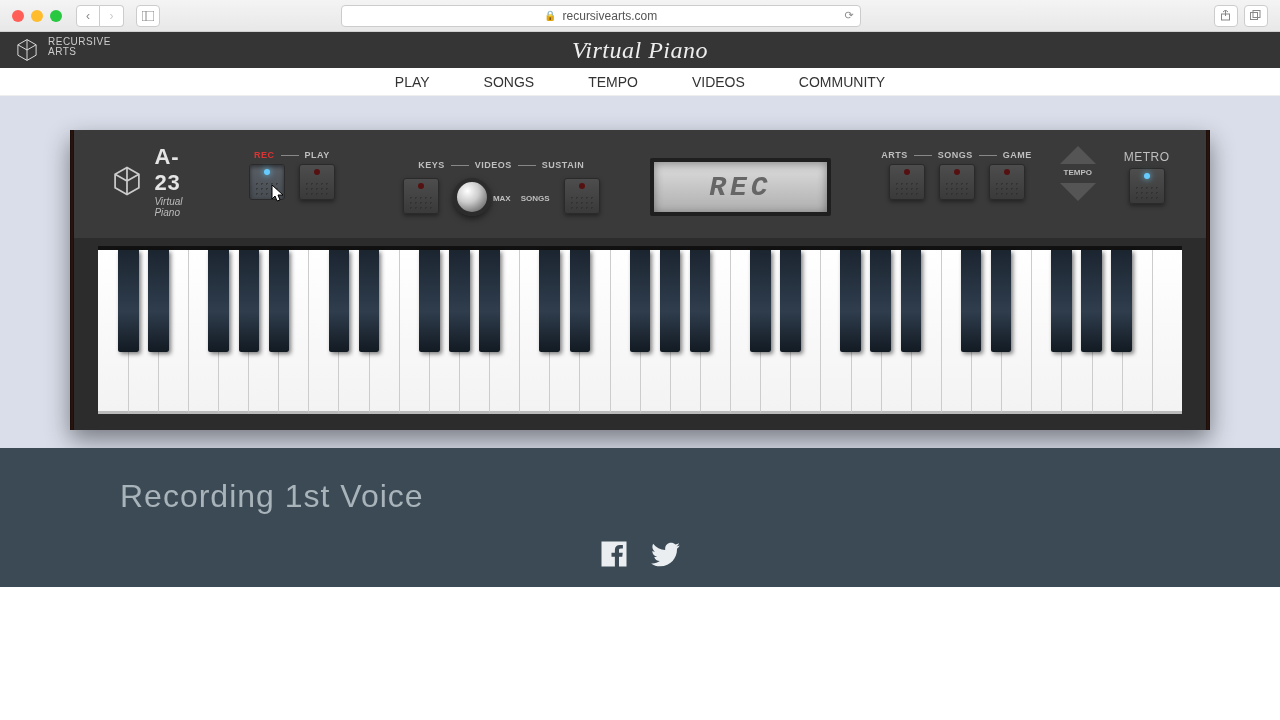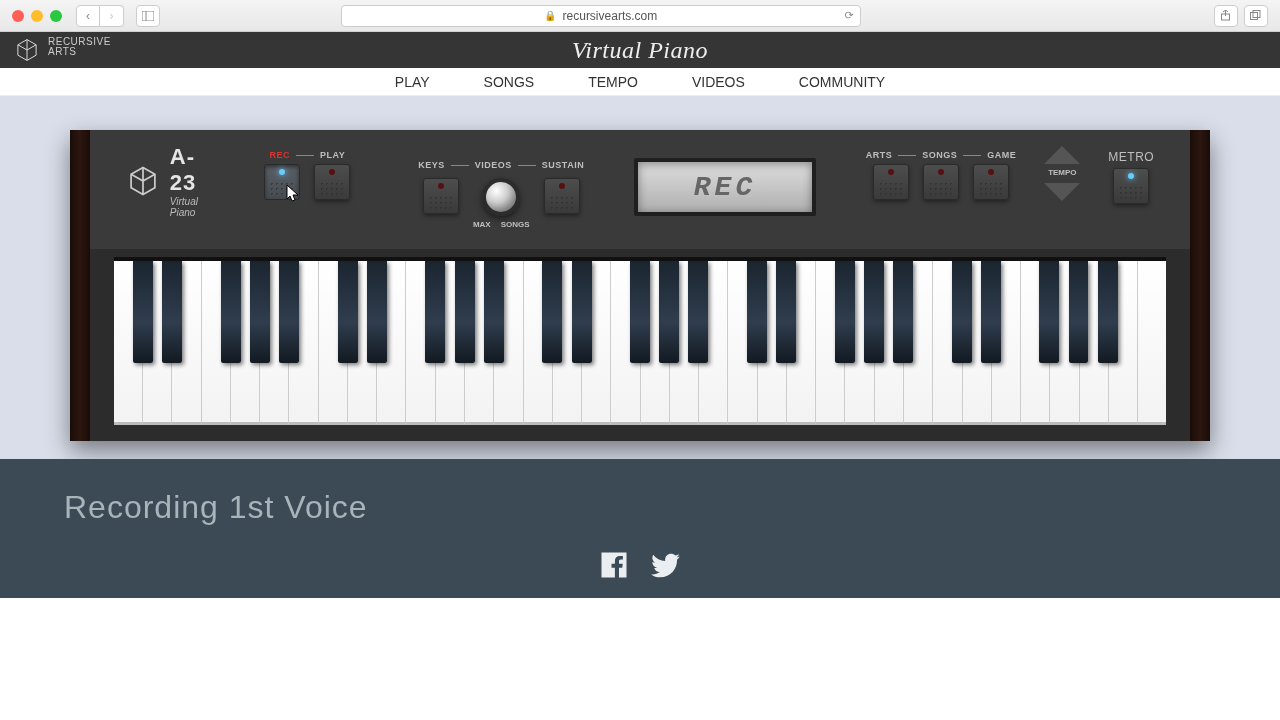--- a/index.html
+++ b/index.html
@@ -54,21 +54,21 @@
 .ctrl-btn { width:36px; height:36px; background:linear-gradient(#4d4d4d,#3a3a3a); border:1px solid #2a2a2a; border-radius:3px; box-shadow:0 2px 4px rgba(0,0,0,.4); position:relative; cursor:pointer;}
 .ctrl-btn.pressed{background:linear-gradient(#5a5f66,#474c52); box-shadow:inset 0 2px 4px rgba(0,0,0,.5);}
 .led{position:absolute;top:4px;left:50%;transform:translateX(-50%);width:6px;height:6px;border-radius:50%;background:#511;}
 .led.on{background:#6cf;box-shadow:0 0 6px #6cf;}
 .btn-dots{position:absolute;bottom:4px;left:4px;right:4px;height:14px;background-image:radial-gradient(#2a2a2a 1px,transparent 1px);background-size:5px 5px;opacity:.6;}
 
 .single-ctrl{display:flex;flex-direction:column;align-items:center;gap:4px;}
 .single-ctrl .lbl{font-size:12px;font-weight:400;color:#bfbfbf;letter-spacing:.5px;}
 
 .knob{width:38px;height:38px;border-radius:50%;background:radial-gradient(circle at 35% 30%,#fff,#ccc 40%,#888 70%,#555);border:4px solid #2c2c2c;box-shadow:0 3px 6px rgba(0,0,0,.5);cursor:pointer;}
-.knob-wrap{display:flex;flex-direction:column;align-items:center;gap:2px;justify-content:space-between;}
+.knob-wrap{display:flex;flex-direction:row;align-items:center;gap:2px;justify-content:space-between;}
 .knob-labels{display:flex;gap:10px;font-size:8px;font-weight:700;color:#bfbfbf;margin-top:2px;}
 
 
 .lcd { width:200px; height:58px; background:linear-gradient(#dedede,#afafaf); border:4px solid #1f1f1f; border-radius:2px; box-shadow:inset 0 2px 10px rgba(0,0,0,.4); display:flex; align-items:center; justify-content:center; font-family:"Courier New",monospace; font-size:28px; font-weight:700; font-style:italic; color:#666; letter-spacing:4px; margin-top:14px;}
 
 .group1{margin-left:16px;margin-top:6px;}
 .group2{margin-top:16px;gap:8px;}
 .group3{margin-top:6px;}
 
 
@@ -81,21 +81,21 @@
 
 .keys-region{background:#2c2c2c;padding:8px 24px 16px;}
 .keyboard{position:relative;height:168px;background:#000;border-top:4px solid #111;}
 .whites{display:flex;height:100%;}
 .white-key{flex:1;background:linear-gradient(#fff,#f3f3f3);border-right:1px solid #ccc;border-bottom:3px solid #bbb;cursor:pointer;}
 .white-key:last-child{border-right:none;}
 .blacks{position:absolute;top:0;left:0;right:0;height:62%;pointer-events:none;}
 .black-key{position:absolute;top:0;width:1.9%;height:100%;background:linear-gradient(180deg,#1b2530 0%,#2f3d4d 60%,#121a22 100%);border-radius:0 0 2px 2px;box-shadow:2px 2px 4px rgba(0,0,0,.5);cursor:pointer;pointer-events:auto;}
 
 
-.below { background:#3b4a55; color:#a9b3ba; padding:30px 64px 18px; }
+.below { background:#3b4a55; color:#a9b3ba; padding:30px 120px 18px; }
 .below h2{font-size:32px;font-weight:300;letter-spacing:1px;}
 .social{display:flex;justify-content:center;gap:22px;margin-top:24px;}
 .social svg{width:30px;height:30px;fill:#eaeef1;cursor:pointer;}
 
 
 .cursor-img{position:absolute;pointer-events:none;width:14px;height:20px;}
 .panel-rel{position:relative;}
 </style>
 </head>
 <body>

